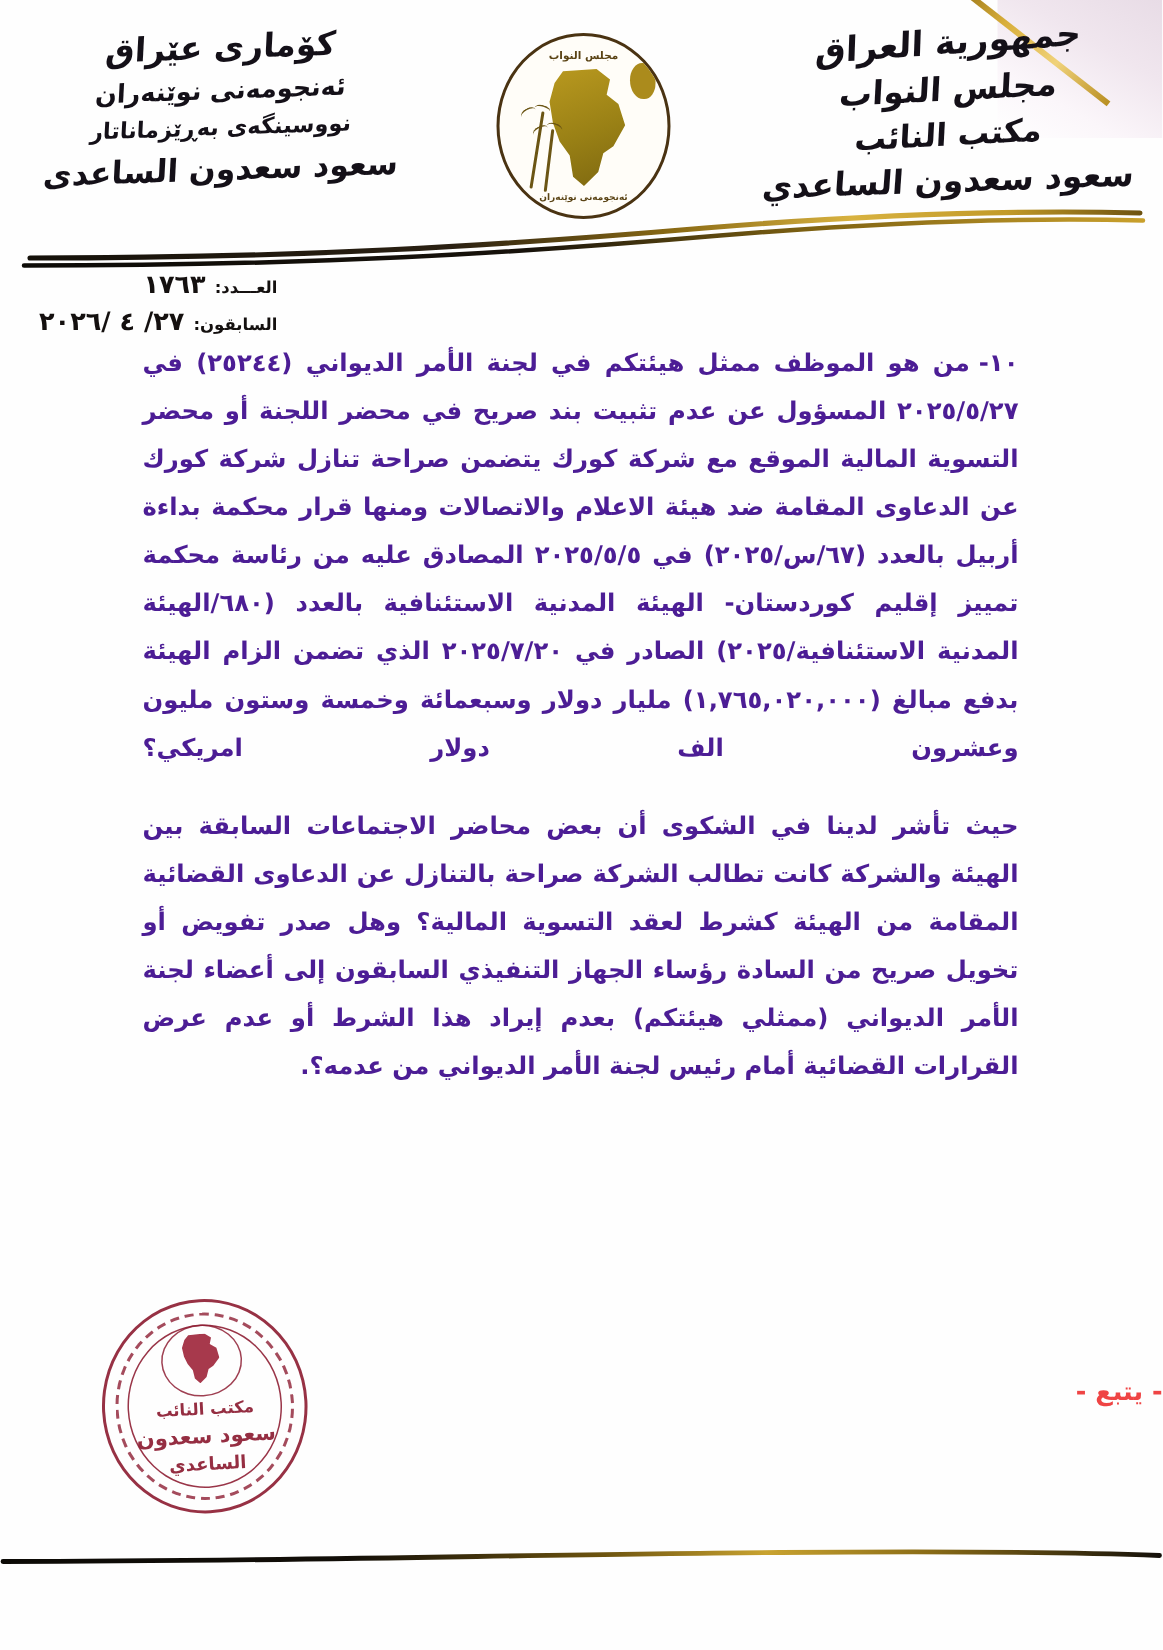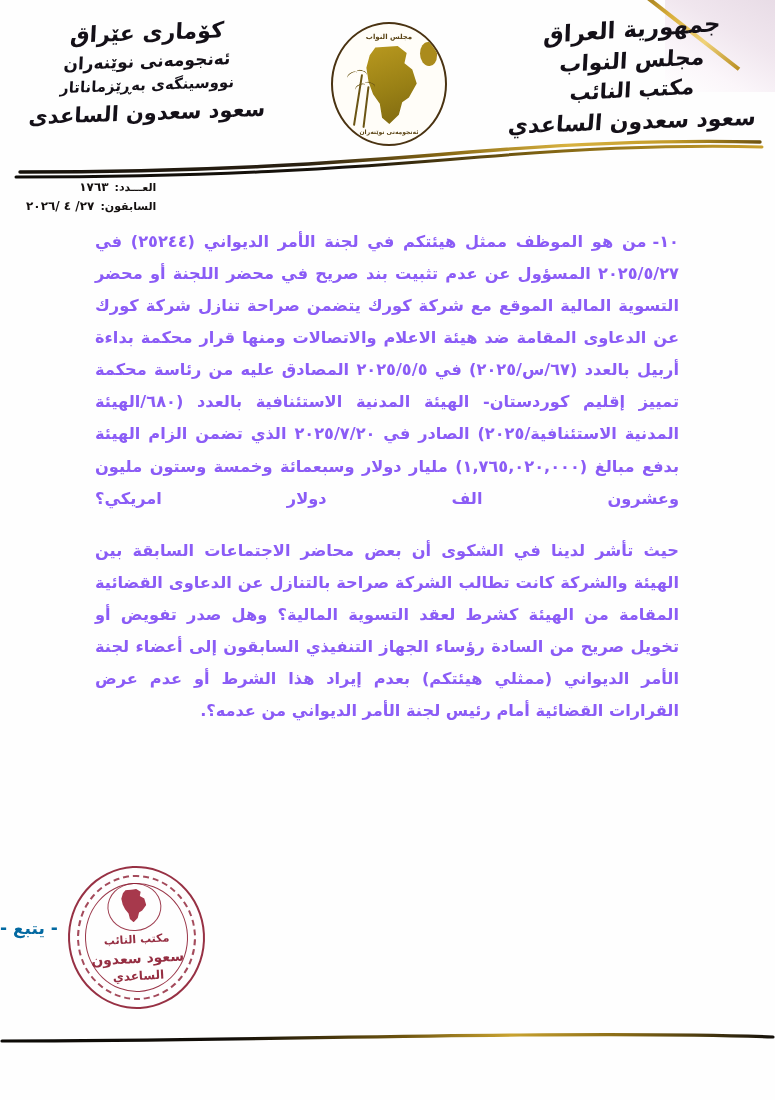--- a/index.html
+++ b/index.html
@@ -117,32 +117,32 @@
   .refblock {
     position: absolute;
     left: 26px; top: 180px;
     direction: rtl;
     text-align: right;
     color: #14100f;
     font-family: "DejaVu Sans", "Liberation Sans", sans-serif;
   }
   .refrow { display: flex; align-items: baseline; gap: 6px; white-space: nowrap; }
   .reflabel { font-size: 11px; font-weight: 700; letter-spacing: -0.5px; }
-  .refvalue { font-size: 12px; font-weight: 700; letter-spacing: 2px; }
+  .refvalue { font-size: 17px; font-weight: 700; letter-spacing: 2px; }
   .refrow + .refrow { margin-top: 5px; }
 
   
   .body {
     position: absolute;
     right: 96px; top: 226px;
     width: 584px;
     direction: rtl;
     text-align: justify;
     text-align-last: justify;
-    color: #8b5cf6;
+    color: #4c1d95;
     font-family: "DejaVu Sans", "Liberation Sans", sans-serif;
     font-weight: 700;
     font-size: 16.2px;
     line-height: 1.98;
     letter-spacing: -0.2px;
   }
   .para + .para { margin-top: 20px; }
   .para:last-child { text-align-last: right; }
   .num-prefix { margin-left: 6px; }
 
@@ -199,22 +199,22 @@
     opacity: .93;
   }
   .stamp-text .s1 { font-size: 11px; }
   .stamp-text .s2 { font-size: 14px; letter-spacing: .5px; }
   .stamp-text .s3 { font-size: 12px; }
 
   
   .continued {
     position: absolute;
     left: 0; right: 0; top: 918px;
-    text-align: left;
-    color: #0369a1;
+    text-align: right;
+    color: #ef4444;
     font-weight: 700;
     font-size: 17px;
     direction: rtl;
   }
 
   
   .footer-rule {
     position: absolute; left: 0; top: 1030px; width: 775px; height: 14px;
   }
   .footer-mob {

